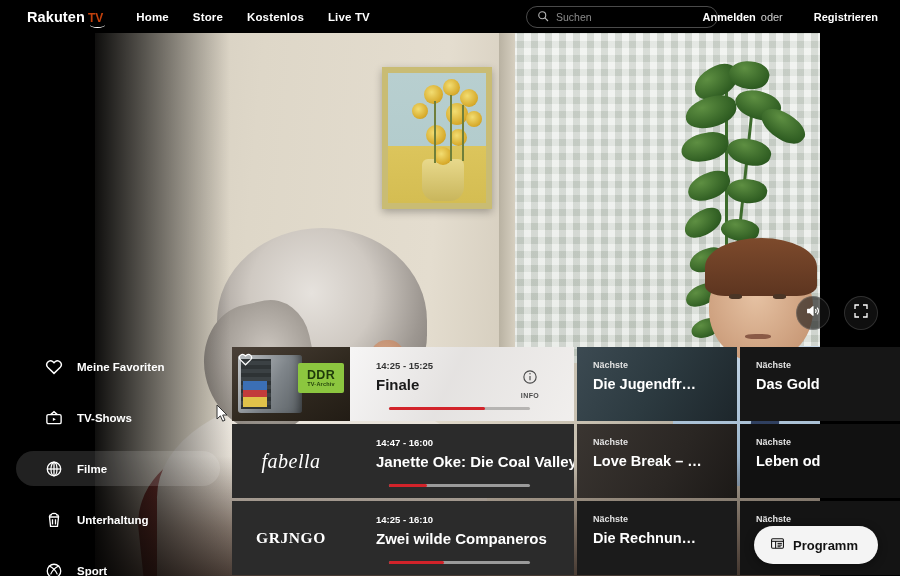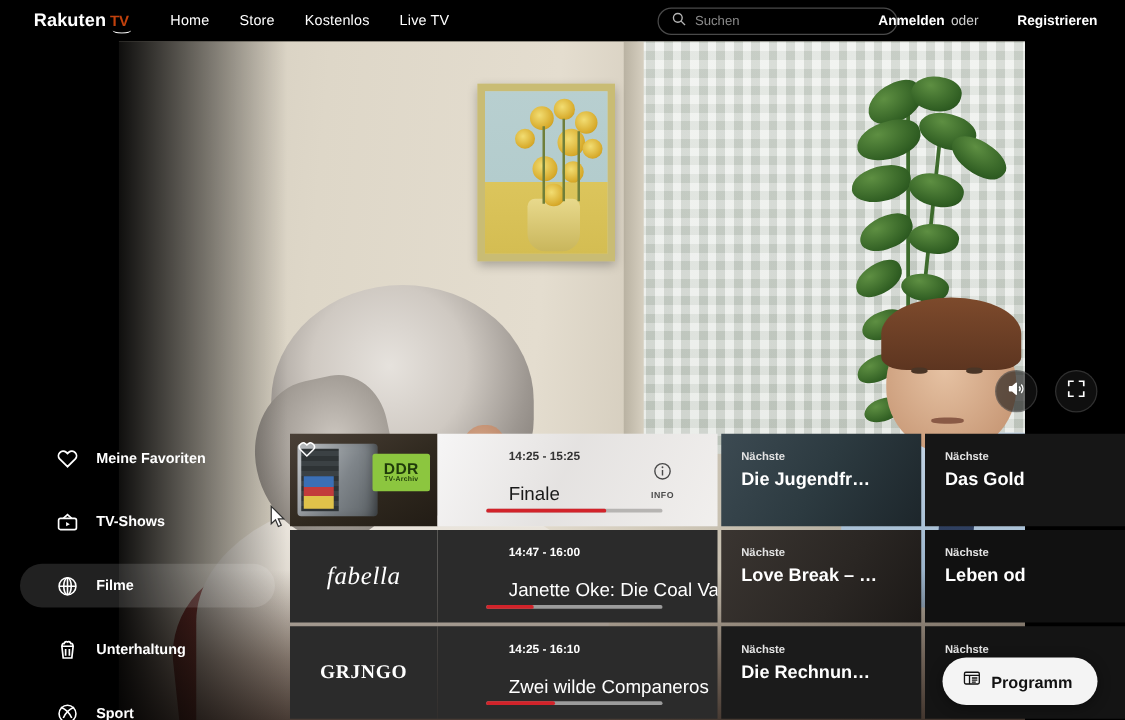--- a/index.html
+++ b/index.html
@@ -123,21 +123,21 @@
     background: #000; display: flex; align-items: center; z-index: 30;
   }
   .logo { margin-left: 27px; display: flex; align-items: baseline; gap: 3px; }
   .logo-text { color: #fff; font-size: 14.5px; font-weight: 700; letter-spacing: .1px; }
   .logo-tv { color: #c2410c; font-size: 12px; font-weight: 700; position: relative; }
   .logo-tv .smile {
     position: absolute; left: 2px; bottom: -3px; width: 15px; height: 6px;
     border-bottom: 1.6px solid #fff; border-radius: 0 0 60% 60%;
   }
   .nav { display: flex; align-items: center; gap: 24px; margin-left: 33px; }
-  .nav a { color: #fff; font-size: 11.5px; font-weight: 400; text-decoration: none; letter-spacing: .15px; }
+  .nav a { color: #fff; font-size: 11.5px; font-weight: 700; text-decoration: none; letter-spacing: .15px; }
   .search-wrap {
     position: absolute; left: 526px; top: 6px; width: 192px; height: 22px;
     border: 1px solid #4a4a4a; border-radius: 11px;
     display: flex; align-items: center; padding: 0 10px; gap: 7px; background: rgba(0,0,0,.35);
   }
   .search-ph { color: #8c8c8c; font-size: 10.5px; }
   .auth { position: absolute; right: 22px; top: 0; height: 33px; display: flex; align-items: center; gap: 5px; }
   .auth a { color: #fff; font-size: 11px; font-weight: 700; text-decoration: none; margin-left: 26px; }
   .auth .oder { color: #cfcfcf; font-size: 11px; font-weight: 400; }
 
@@ -194,31 +194,31 @@
     background: #8cc63f; border-radius: 2px;
     display: flex; flex-direction: column; align-items: center; justify-content: center; line-height: 1;
   }
   .ddr-badge .b1 { color: #1f3a0a; font-size: 12.5px; font-weight: 800; letter-spacing: .3px; }
   .ddr-badge .b2 { color: #22400b; font-size: 5.5px; font-weight: 700; letter-spacing: .2px; margin-top: 1px; }
   .fabella-logo { color: #fff; font-family: "Liberation Serif", serif; font-style: italic; font-size: 20px; letter-spacing: .5px; }
   .grjngo-logo { color: #fff; font-family: "Liberation Serif", serif; font-weight: 700; font-size: 15.5px; letter-spacing: .6px; }
 
   .now-cell {
     flex: 1 1 auto; position: relative; overflow: hidden;
-    padding: 13px 0 0 57px; background: #2b2b2b;
+    padding: 13px 0 0 26px; background: #2b2b2b;
   }
   .row1 .now-cell { background: #eceaea; }
   .row1 .now-cell::after {
     content: ""; position: absolute; inset: 0;
     background: linear-gradient(115deg, rgba(255,255,255,.55) 0%, rgba(215,212,208,.35) 45%, rgba(245,243,240,.55) 100%);
     pointer-events: none;
   }
   .now-time { font-size: 9.5px; font-weight: 700; color: #fff; position: relative; z-index: 2; }
   .row1 .now-time { color: #333; }
-  .now-title { font-size: 15px; font-weight: 400; color: #fff; margin-top: 16px; position: relative; z-index: 2; white-space: nowrap; }
+  .now-title { font-size: 15px; font-weight: 700; color: #fff; margin-top: 5px; position: relative; z-index: 2; white-space: nowrap; }
   .row1 .now-title { color: #1a1a1a; }
   .progress {
     position: absolute; left: 39px; bottom: 11px; width: 141px; height: 3px;
     background: #9b9b9b; border-radius: 2px; z-index: 2;
   }
   .row1 .progress { background: #b6b4b2; }
   .progress-fill { height: 100%; background: #d2232a; border-radius: 2px; }
   .info-btn {
     position: absolute; right: 27px; top: 22px; width: 34px; z-index: 3;
     display: flex; flex-direction: column; align-items: center; gap: 3px;

